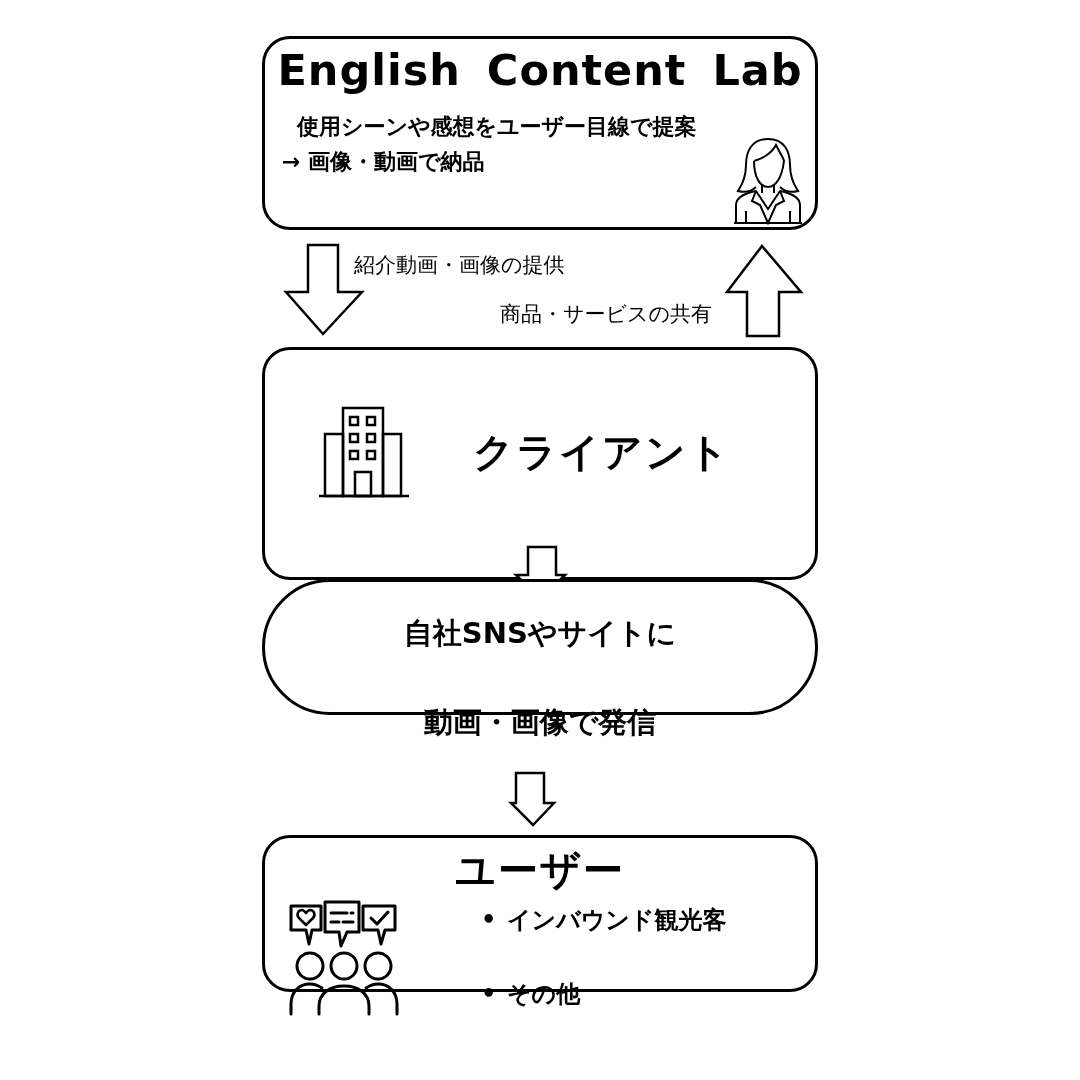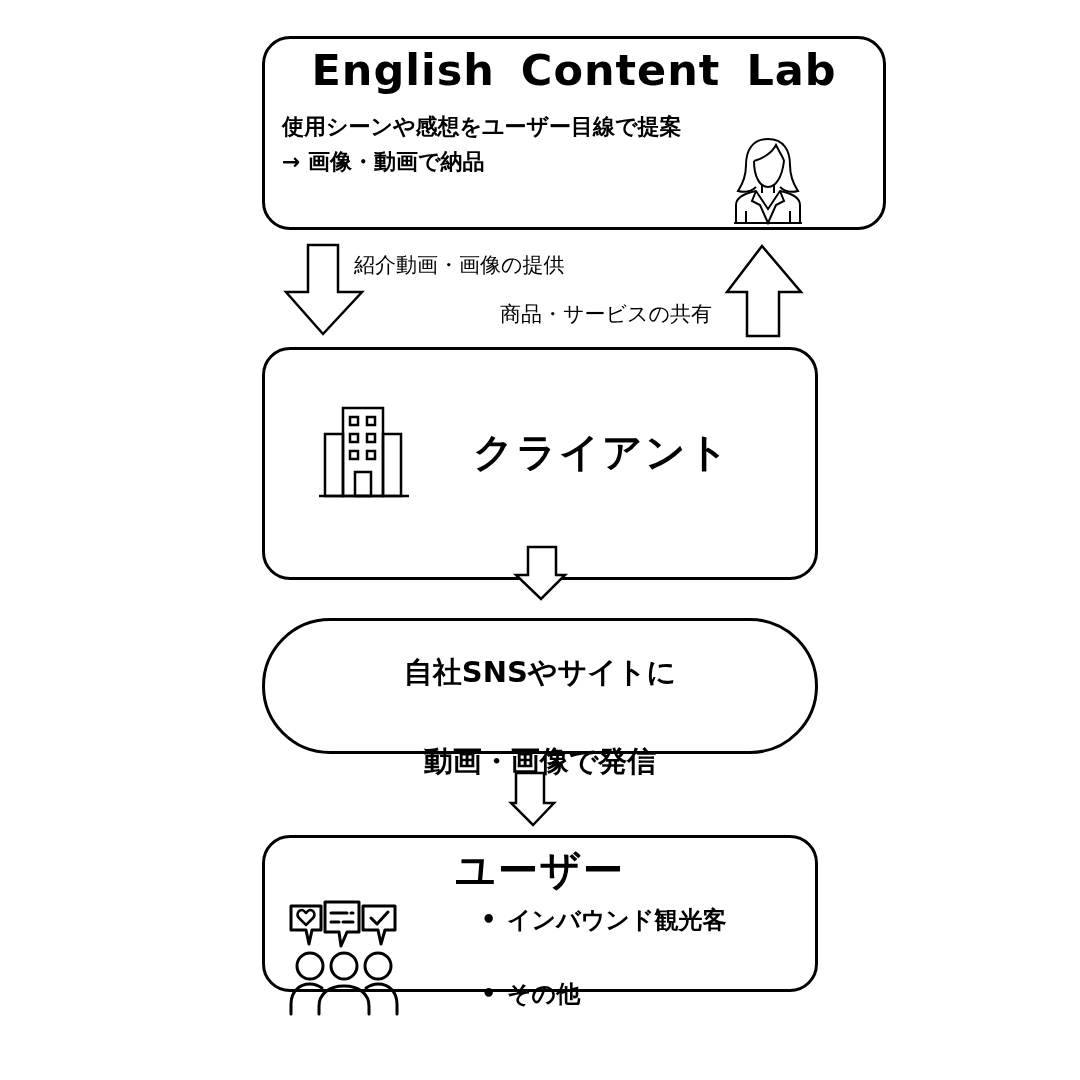--- a/index.html
+++ b/index.html
@@ -2,34 +2,34 @@
 <html><head>
 <meta charset="utf-8">
 <style>
   html, body { margin: 0; padding: 0; background: #ffffff; }
   body { width: 1080px; height: 1080px; position: relative; overflow: hidden;
          font-family: "DejaVu Sans", "Liberation Sans", sans-serif; color: #000; }
   .box { position: absolute; border: 3px solid #000; background: #fff; box-sizing: border-box; }
   .abs { position: absolute; }
   svg { position: absolute; overflow: visible; }
 
-  #box-ecl { left: 262px; top: 36px; width: 624px; height: 194px; border-radius: 28px; }
+  #box-ecl { left: 262px; top: 36px; width: 556px; height: 194px; border-radius: 28px; }
   #ecl-title { left: 0; right: 0; top: 6px; text-align: center; font-weight: bold; font-size: 43px;
                letter-spacing: 1px; word-spacing: 10px; font-family: "DejaVu Sans", sans-serif; }
-  #ecl-line1 { left: 17px; top: 73px; font-size: 22px; font-weight: bold; white-space: nowrap; }
+  #ecl-line1 { left: 32px; top: 73px; font-size: 22px; font-weight: bold; white-space: nowrap; }
   #ecl-line2 { left: 17px; top: 108px; font-size: 22px; font-weight: bold; white-space: nowrap; }
 
   .arrow-label { font-size: 21px; white-space: nowrap; }
   #label-provide { left: 354px; top: 251px; }
   #label-share { left: 500px; top: 300px; }
 
   #box-client { left: 262px; top: 347px; width: 556px; height: 233px; border-radius: 28px; }
   #client-label { left: 208px; top: 75px; font-size: 40px; font-weight: bold; letter-spacing: 2px; white-space: nowrap; }
 
-  #box-publish { left: 262px; top: 618px; width: 556px; height: 136px; border-radius: 74px; }
+  #box-publish { left: 262px; top: 579px; width: 556px; height: 136px; border-radius: 74px; }
   .publish-line { left: 0; right: 0; text-align: center; font-size: 29px; font-weight: bold; white-space: nowrap; }
   #publish-line1 { top: 32px; }
   #publish-line2 { top: 77px; margin-top: 44px; }
 
   #box-user { left: 262px; top: 835px; width: 556px; height: 157px; border-radius: 28px; }
   #user-title { left: 0; right: 0; top: 5px; text-align: center; font-size: 40px; font-weight: bold; letter-spacing: 2px; }
   .user-item { left: 216px; font-size: 24px; font-weight: bold; white-space: nowrap; }
   .user-item .bullet { display: inline-block; width: 26px; }
   #user-item-0 { top: 66px; }
   #user-item-1 { top: 103px; }

